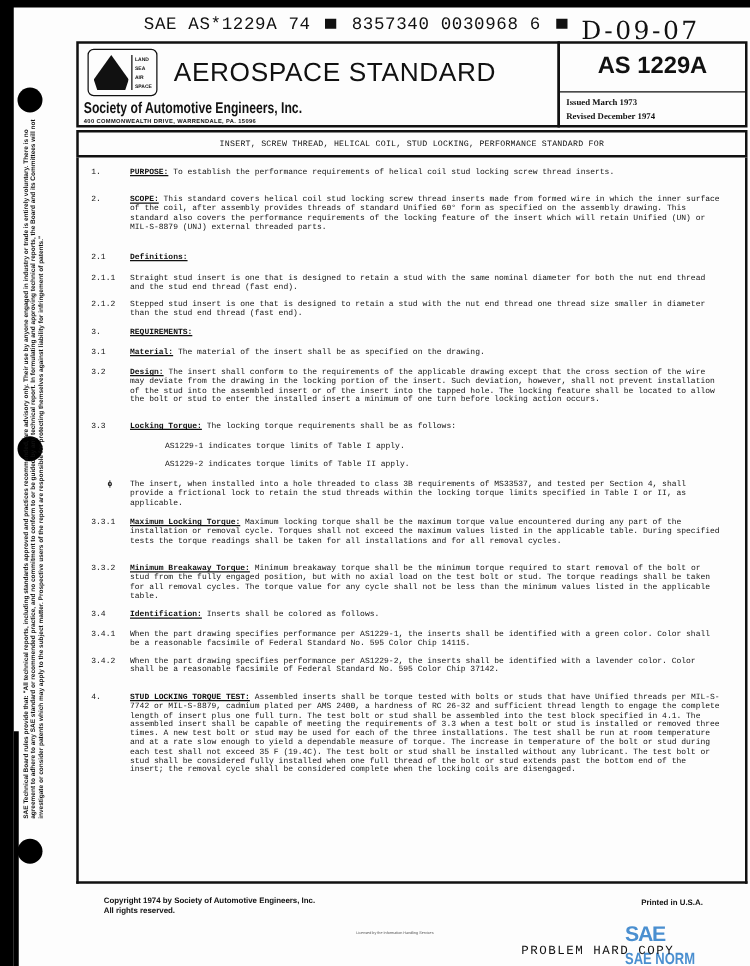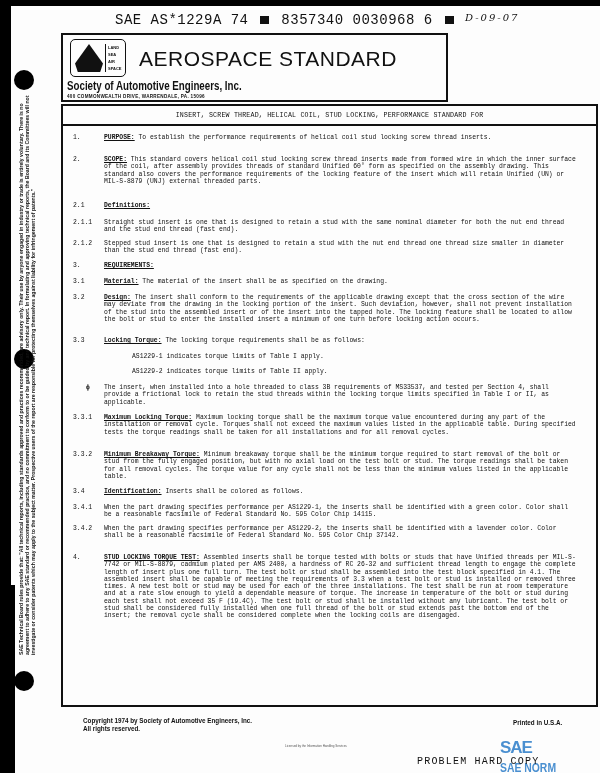--- a/index.html
+++ b/index.html
@@ -15,21 +15,21 @@
     position:absolute; left:18px; top:95px; width:38px; height:560px;
     font-family:"Liberation Sans", sans-serif; font-size:5.2px; line-height:6.2px; font-weight:bold;
     writing-mode:vertical-rl; transform:rotate(180deg); color:#111; overflow:hidden;
   }
   .doc-code {
     position:absolute; left:115px; top:12px; font-size:14px; letter-spacing:0.5px;
     font-family:"Liberation Mono", monospace;
   }
   .doc-code .blk { display:inline-block; width:9px; height:8px; background:#111; vertical-align:middle; margin:0 3px; }
   .handwritten {
-    position:absolute; left:465px; top:12px; font-size:10px; font-style:italic;
+    position:absolute; left:465px; top:12px; font-size:20px; 
     font-family:"DejaVu Serif", serif; letter-spacing:2px;
   }
   .header { position:absolute; left:61px; top:33px; width:468px; height:69px; }
   .header-main { position:absolute; left:0; top:0; width:387px; height:69px; border:2px solid #111; box-sizing:border-box; }
   .logo-box {
     position:absolute; left:7px; top:4px; width:56px; height:38px; border:1.5px solid #111; border-radius:5px; box-sizing:border-box;
   }
   .logo-shield {
     position:absolute; left:4px; top:4px; width:28px; height:28px; background:#111;
     clip-path:polygon(50% 0, 100% 70%, 90% 100%, 10% 100%, 0 70%);
@@ -106,20 +106,25 @@
         <div>LAND</div>
         <div>SEA</div>
         <div>AIR</div>
         <div>SPACE</div>
       </div>
     </div>
     <div class="aero-title">AEROSPACE STANDARD</div>
     <div class="society">Society of Automotive Engineers, Inc.</div>
     <div class="address">400 COMMONWEALTH DRIVE, WARRENDALE, PA. 15096</div>
   </div>
+  <div class="header-side">
+    <div class="as-number">AS 1229A</div>
+    <div class="issue-line" style="margin-top:3px">Issued March 1973</div>
+    <div class="issue-line">Revised December 1974</div>
+  </div>
 </div>
 
 <div class="title-bar">INSERT, SCREW THREAD, HELICAL COIL, STUD LOCKING, PERFORMANCE STANDARD FOR</div>
 
 <div class="body-box">
   <div class="sec" style="top:8px">
     <span class="num">1.</span>
     <div class="txt"><span class="u">PURPOSE:</span> <span>To establish the performance requirements of helical coil stud locking screw thread inserts.</span></div>
   </div>
   <div class="sec" style="top:30px">

